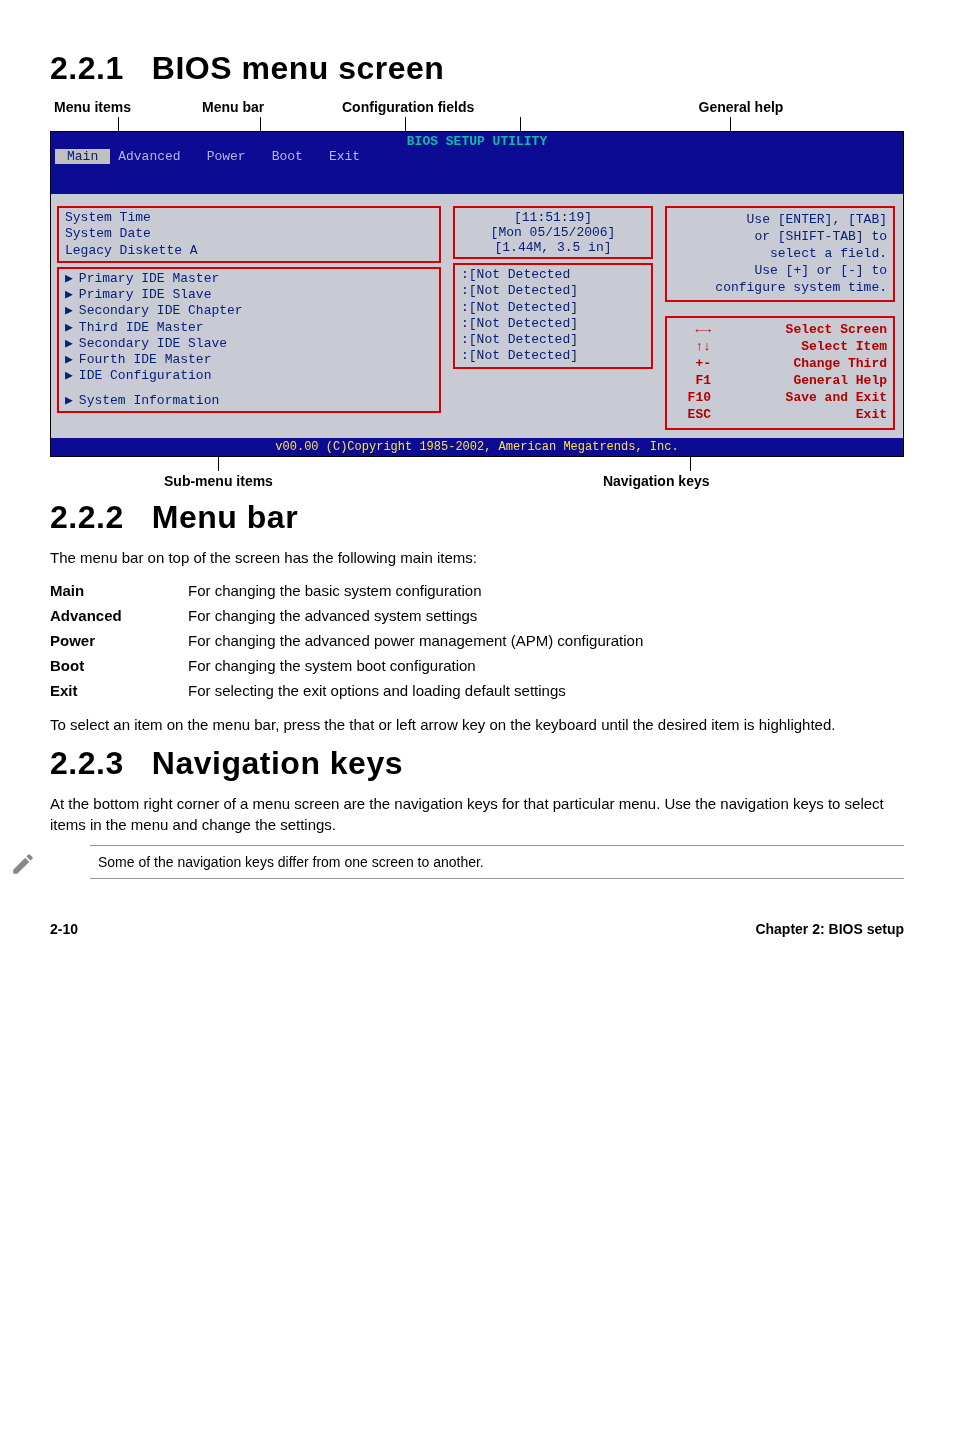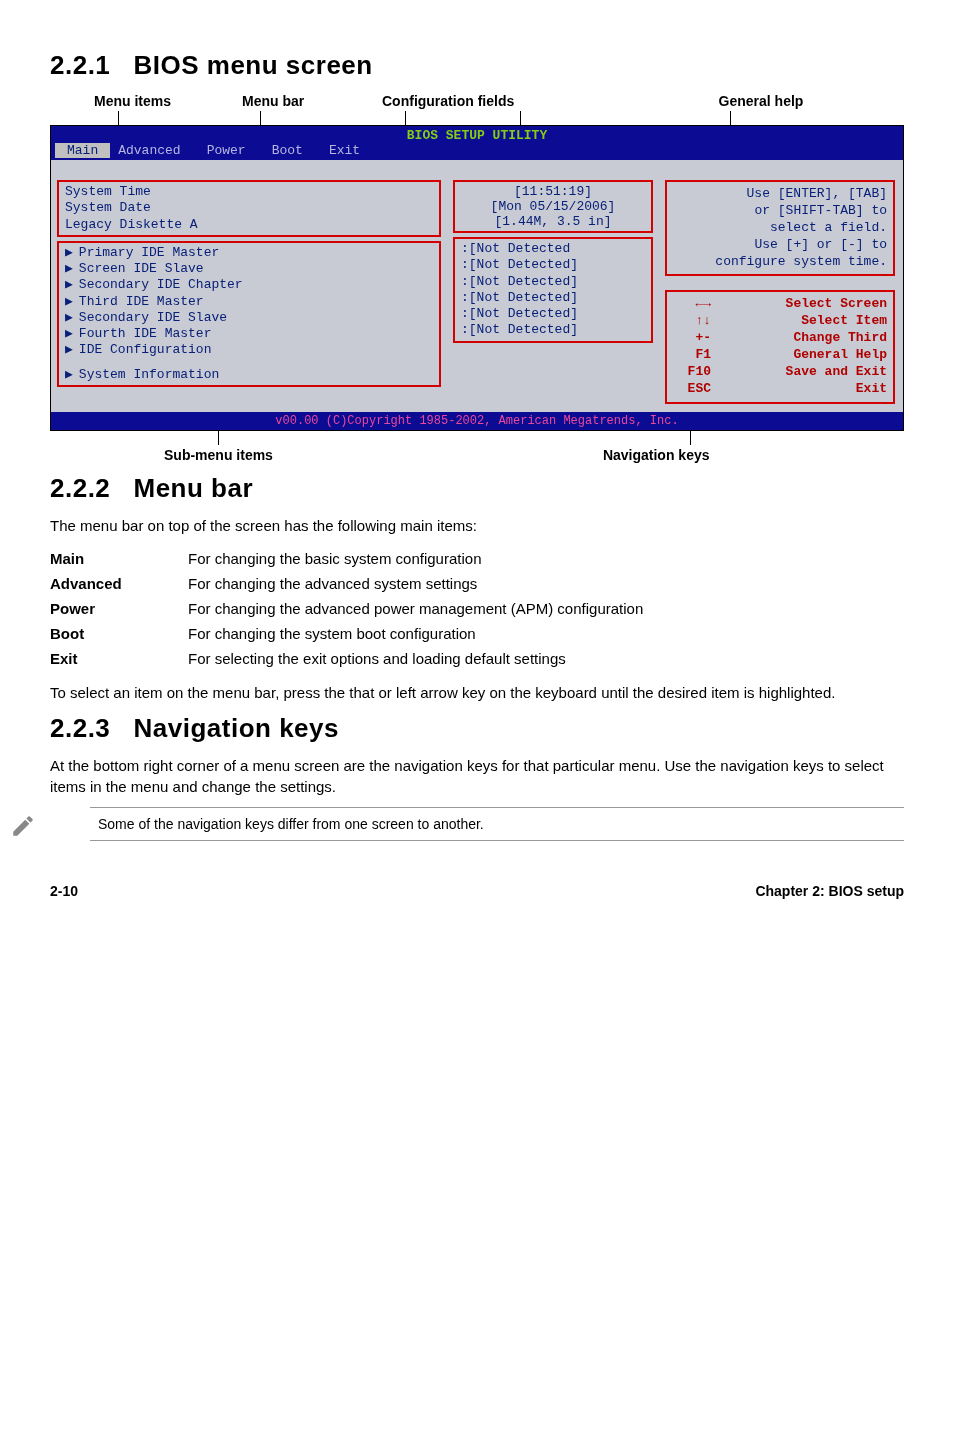--- a/index.html
+++ b/index.html
@@ -6,36 +6,36 @@
     margin: 0;
     padding: 40px 50px;
     font-family: Arial, Helvetica, sans-serif;
     font-size: 15px;
     color: #000;
     background: #fff;
     width: 854px;
   }
   h2 {
     font-family: Arial, sans-serif;
-    font-size: 26px;
+    font-size: 32px;
     font-weight: bold;
     letter-spacing: 0.5px;
     margin: 10px 0 12px 0;
   }
   .bios-diagram {
     margin: 10px 0 6px 0;
   }
   .labels-top {
     display: flex;
     font-size: 14px;
     font-weight: bold;
     padding: 0 4px 2px 4px;
   }
   .labels-top > span { display:inline-block; }
-  .lt-menuitems { width: 148px; margin-left: 40px; }
+  .lt-menuitems { width: 148px; }
   .lt-menubar  { width: 140px; }
   .lt-config   { width: 240px; }
   .lt-general  { flex: 1; text-align: center; }
   .connector-row {
     position: relative;
     height: 14px;
   }
   .conn-line { position: absolute; background: #000; }
   
   .v1 { left: 68px;  top:0; width:1px; height:14px; }
@@ -46,42 +46,43 @@
 
   .bios-window {
     border: 1px solid #000;
     background: #0b0c93;
     font-family: "Courier New", monospace;
     font-size: 13px;
     color: #fff;
   }
   .bios-title {
     text-align: center;
-    color: #84cc16;
+    color: #14b8a6;
     padding-top: 2px;
     font-weight: bold;
   }
   .bios-menubar {
     display: flex;
     padding: 0 4px 2px 4px;
   }
   .bios-menubar span {
     padding: 0 18px 0 8px;
     color: #b6b6e0;
   }
   .bios-menubar span.active {
     background: #c0c0c0;
     color: #082078;
     padding: 0 12px;
   }
   .bios-body {
     display: flex;
     background: #c9cbd4;
     color: #082078;
-    padding: 16px 4px 4px 6px;
+    padding: 8px 4px 4px 6px;
+    margin-top: 28px;
   }
   .bios-left {
     flex: 1;
     padding: 4px 6px 4px 0;
   }
   .bios-mid {
     width: 200px;
     padding: 4px 6px;
   }
   .box-red {
@@ -108,21 +109,21 @@
     border: 2px solid #d20000;
     padding: 4px 6px;
     line-height: 1.3;
   }
   .navkey { color: #b00000; font-weight: bold; display:inline-block; width: 38px; }
   .navlab { color: #b00000; font-weight: bold; }
   .navrow { display:flex; }
   .navrow .navlab { flex:1; }
   .bios-footer {
     text-align: center;
-    color: #ec4899;
+    color: #fde047;
     background: #0b0c93;
     padding: 2px 0;
     font-size: 12px;
   }
   .labels-bot {
     display: flex;
     font-size: 14px;
     font-weight: bold;
     padding: 2px 4px 0 4px;
   }
@@ -195,21 +196,21 @@
 
     <div class="bios-body">
       <div class="bios-left">
         <div class="box-red leftgroup1">
           <div>System Time</div>
           <div>System Date</div>
           <div>Legacy Diskette A</div>
         </div>
         <div class="box-red leftgroup2">
           <span class="row"><span class="tri">▶</span><span>Primary IDE Master</span></span>
-          <span class="row"><span class="tri">▶</span><span>Screen IDE Slave</span></span>
+          <span class="row"><span class="tri">▶</span><span>Primary IDE Slave</span></span>
           <span class="row"><span class="tri">▶</span><span>Secondary IDE Chapter</span></span>
           <span class="row"><span class="tri">▶</span><span>Third IDE Master</span></span>
           <span class="row"><span class="tri">▶</span><span>Secondary IDE Slave</span></span>
           <span class="row"><span class="tri">▶</span><span>Fourth IDE Master</span></span>
           <span class="row"><span class="tri">▶</span><span>IDE Configuration</span></span>
           <div style="height:8px"></div>
           <span class="row"><span class="tri">▶</span><span>System Information</span></span>
         </div>
       </div>
 

